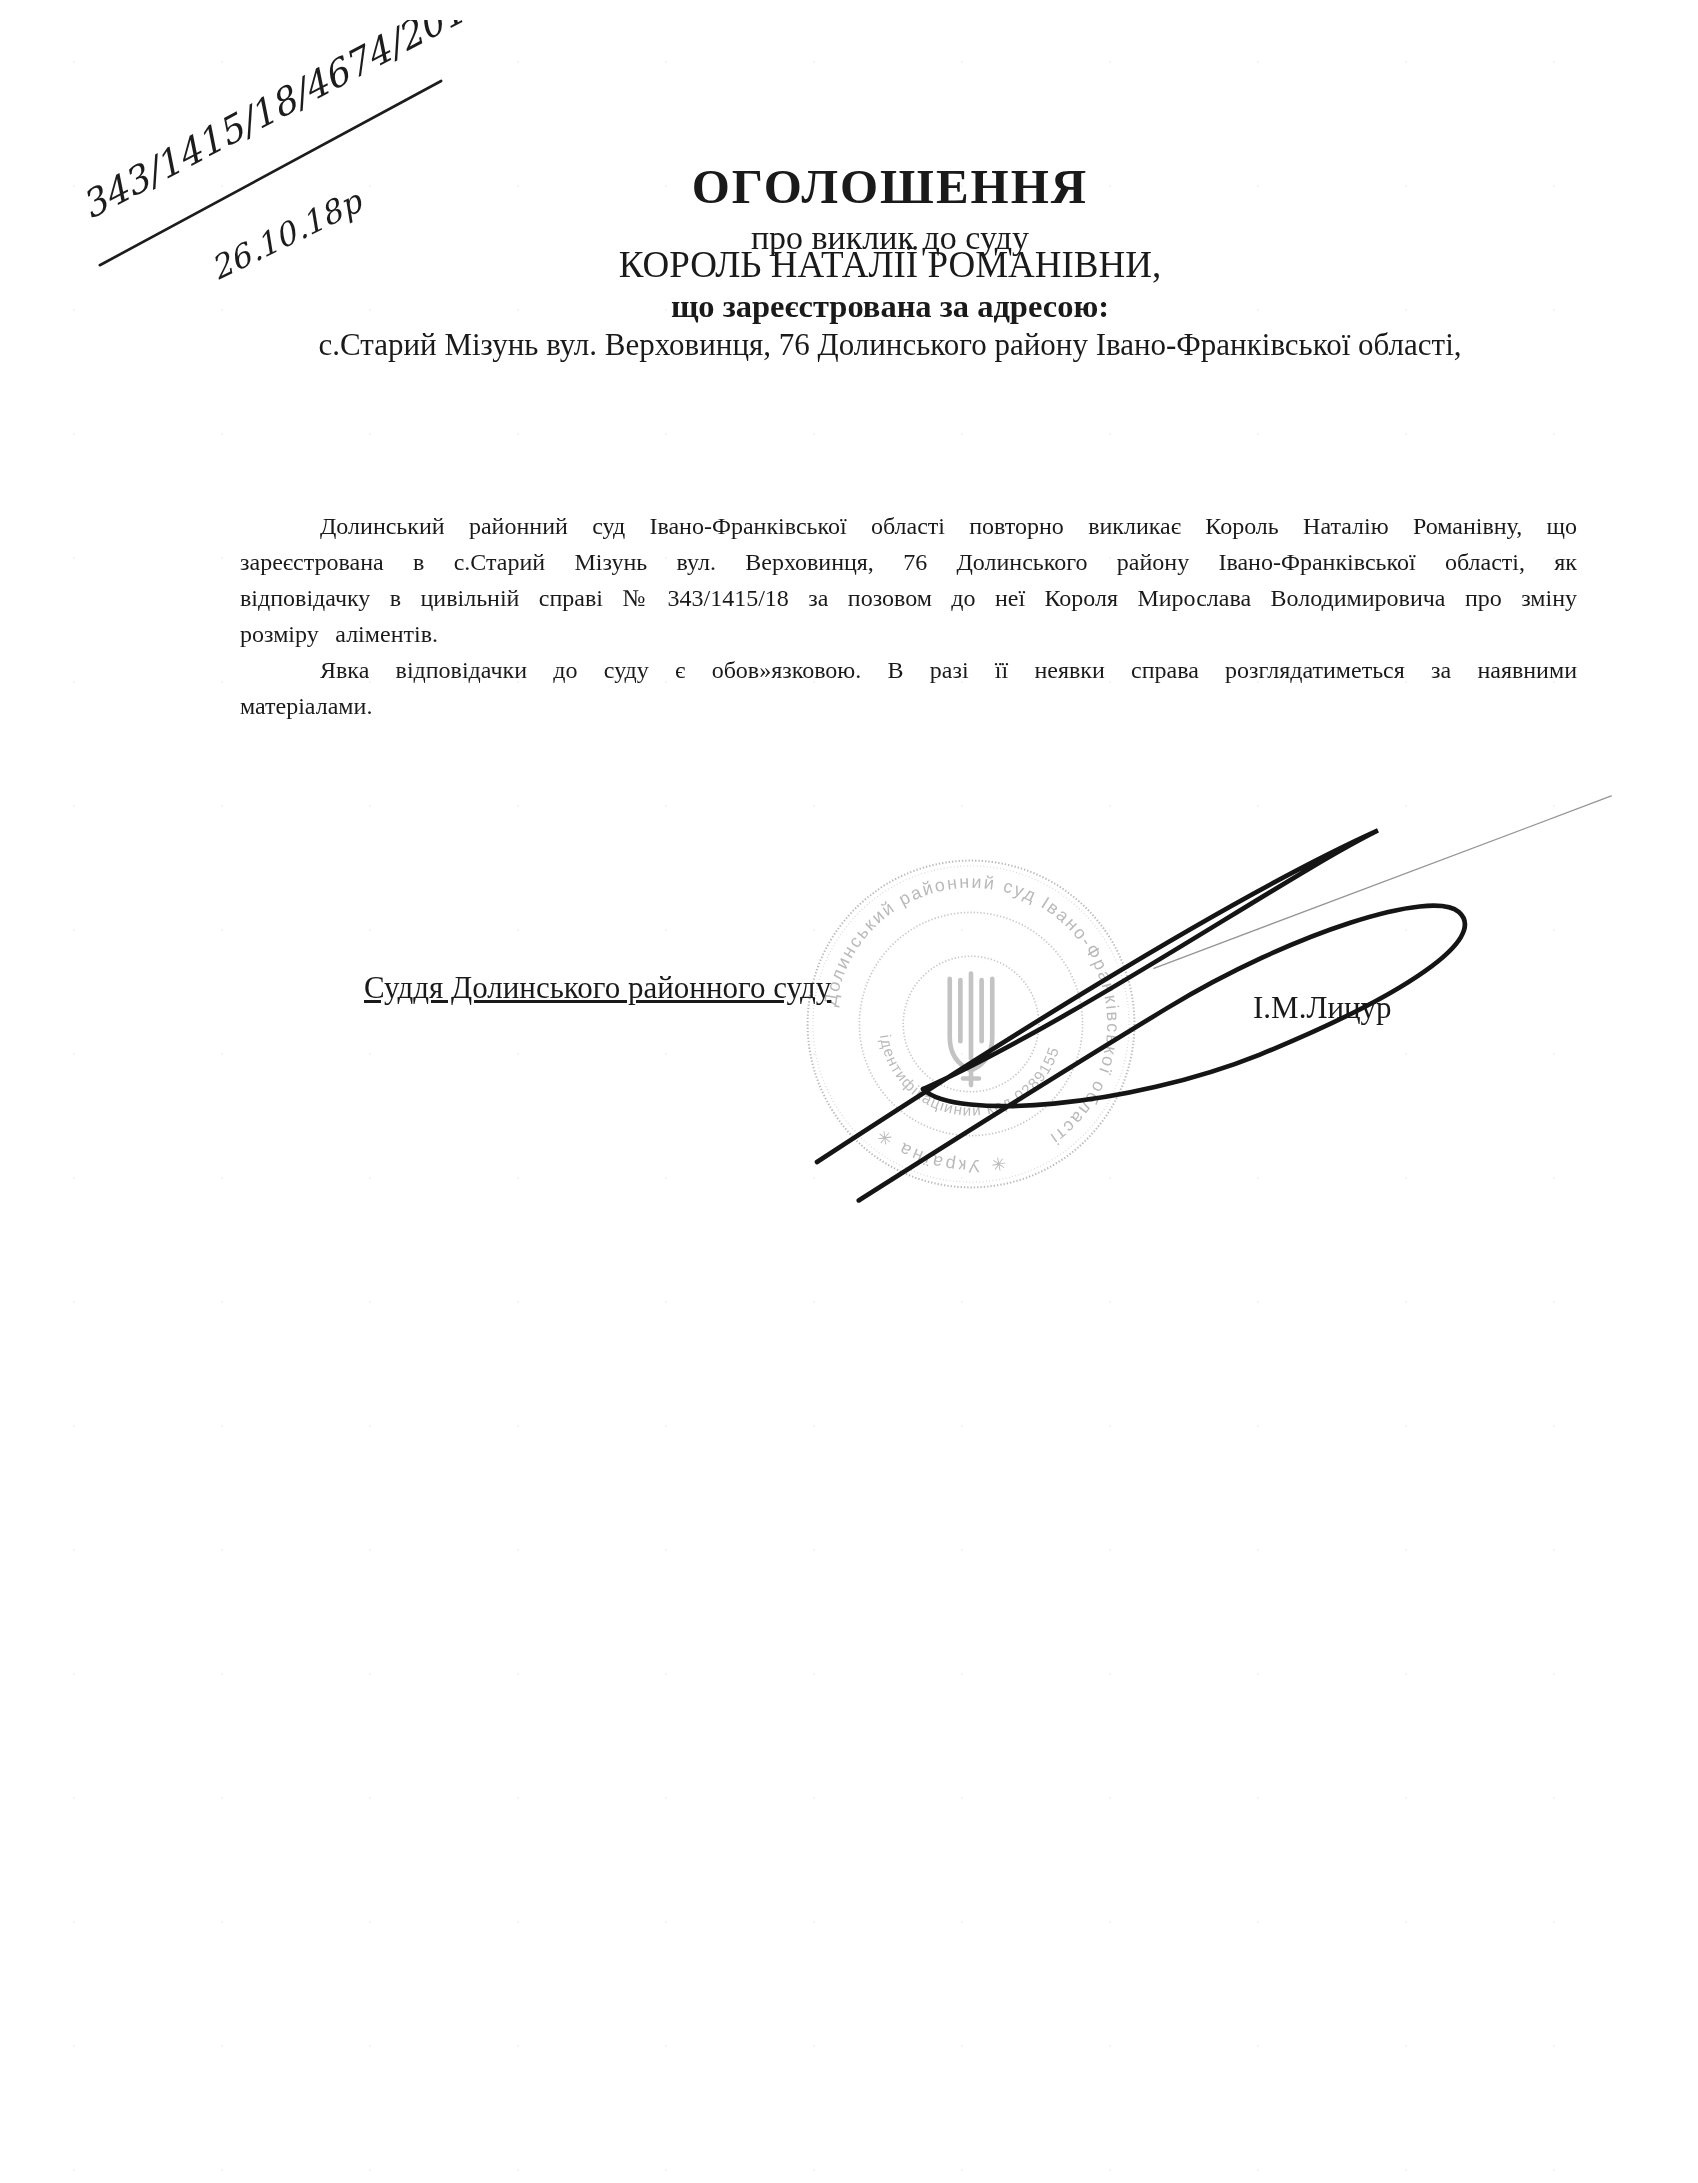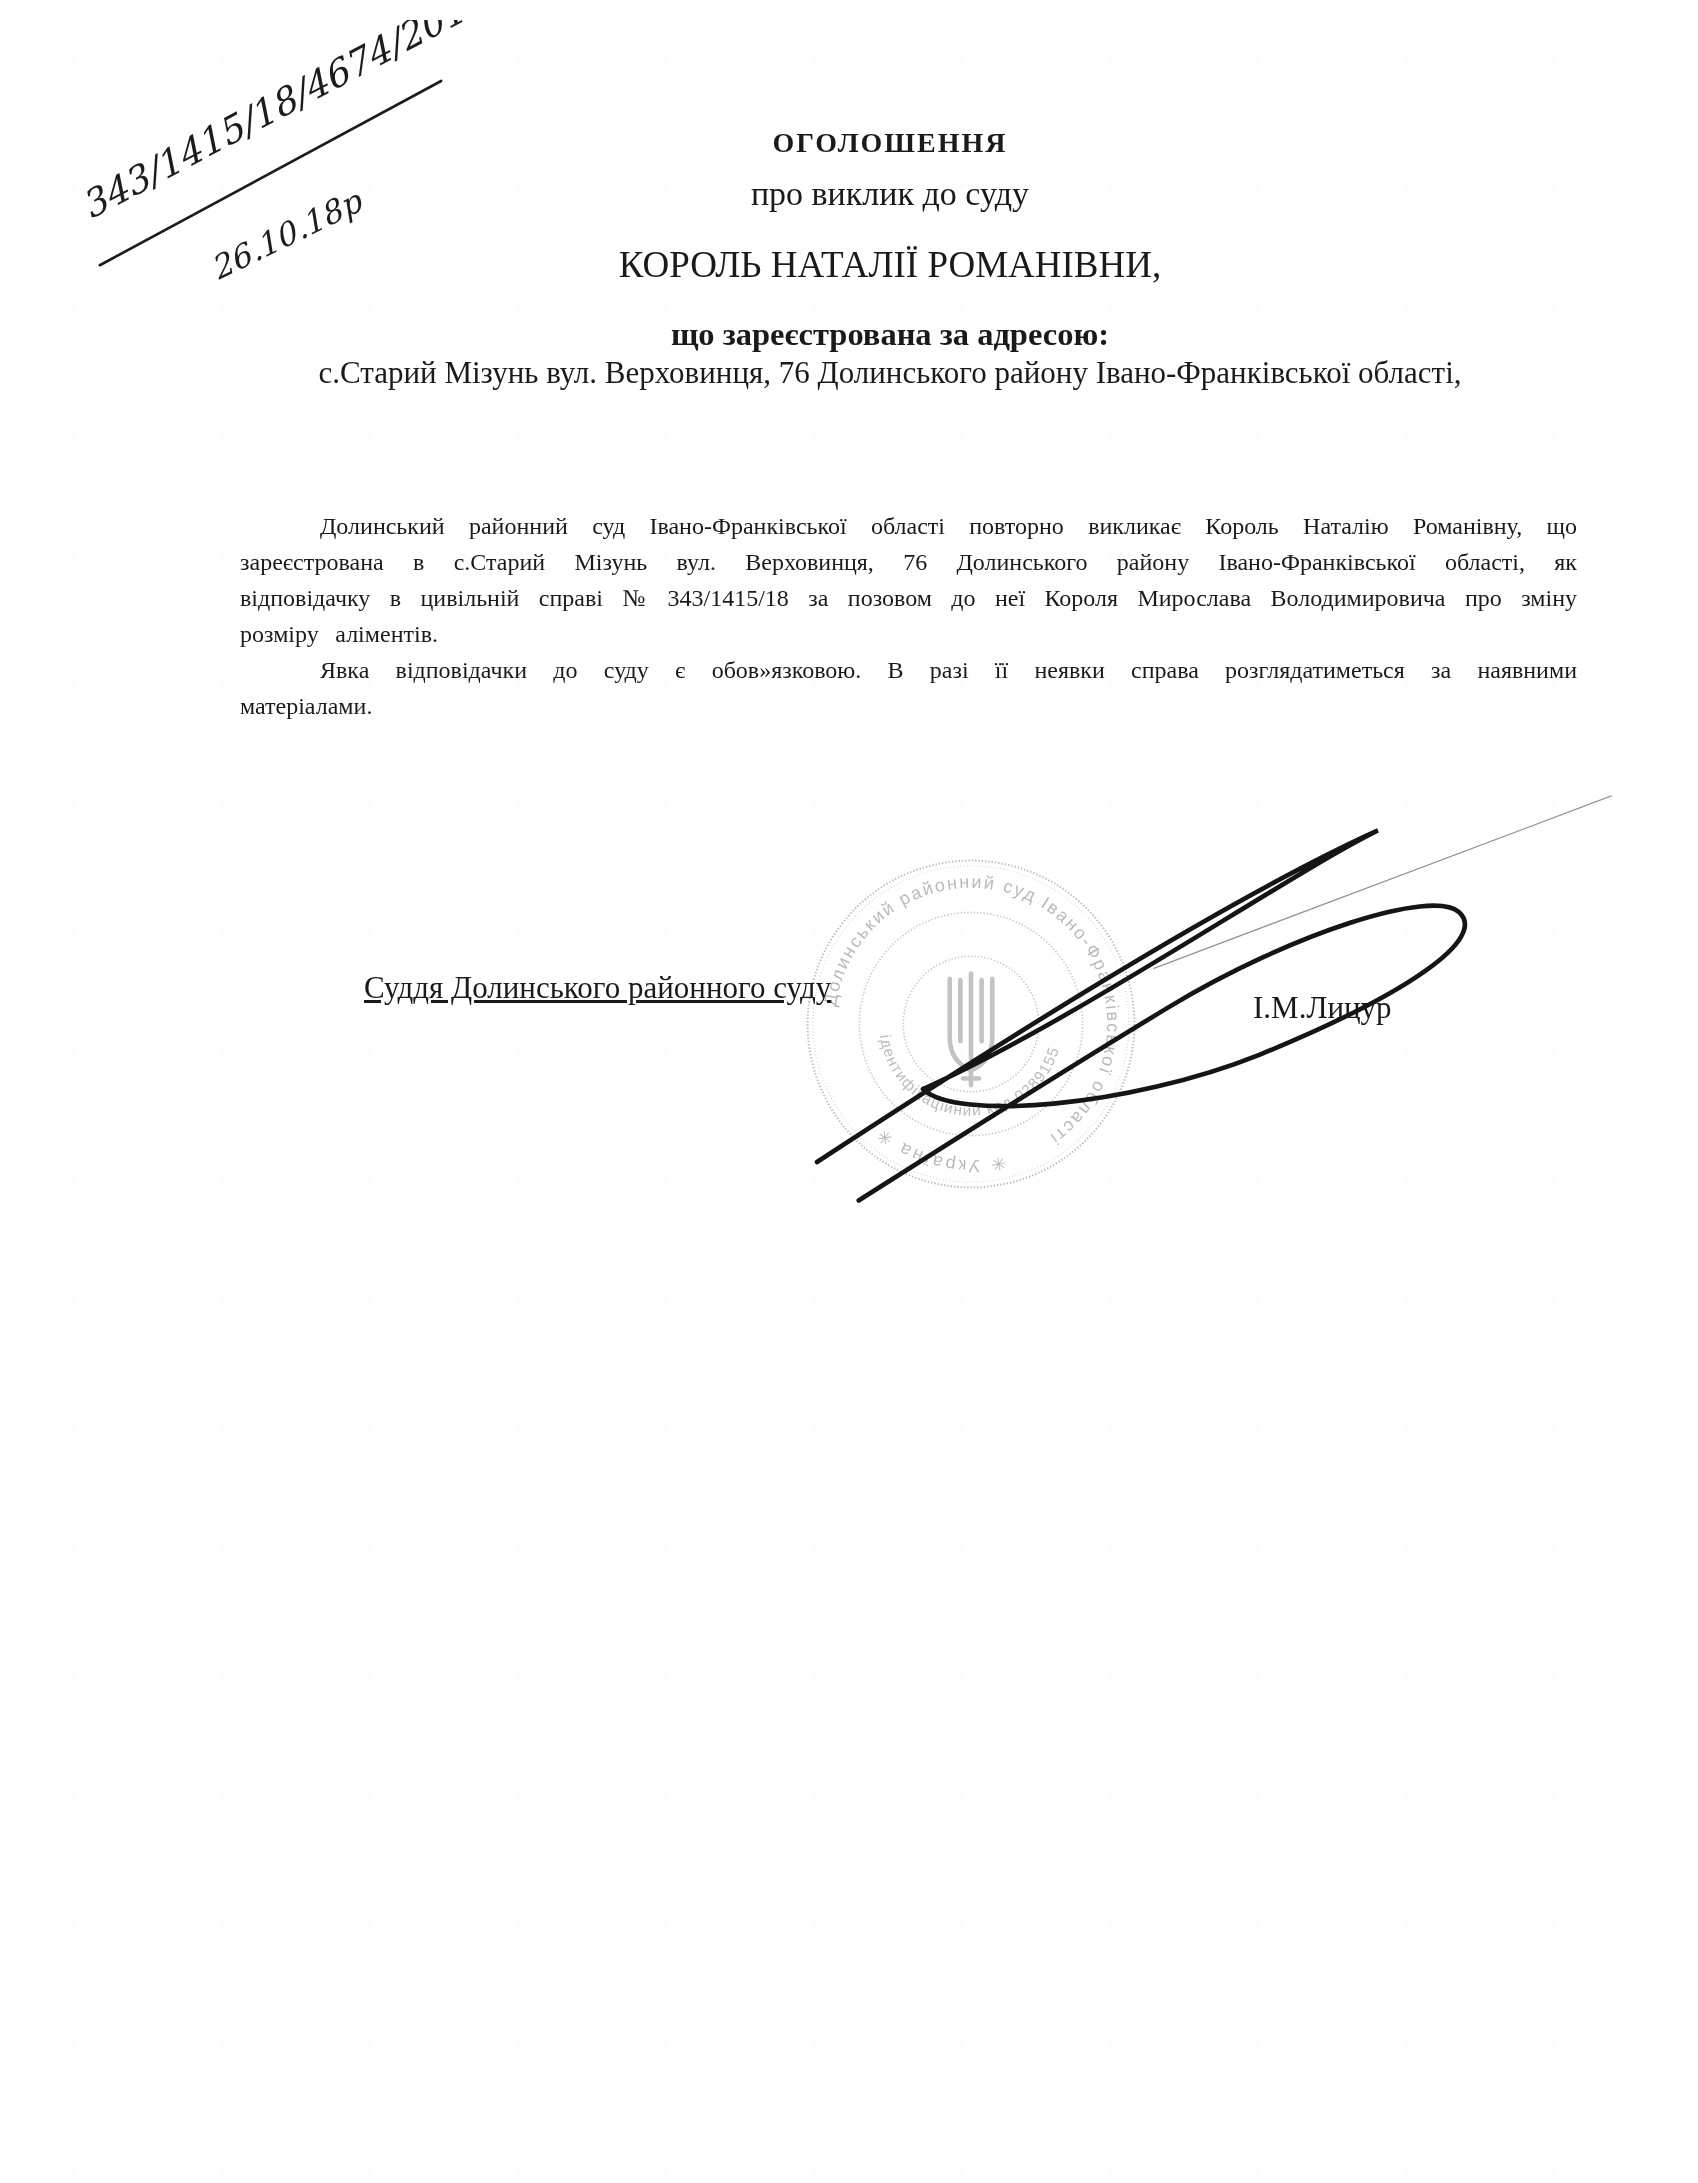--- a/index.html
+++ b/index.html
@@ -25,32 +25,32 @@
   }
 
   
   .title-block {
     position: absolute;
     left: 220px; top: 118px;
     width: 1340px;
     text-align: center;
     z-index: 2;
   }
-  .doc-title { font-size: 28px; font-weight: bold; line-height: 50px; letter-spacing: 2px; }
+  .doc-title { font-size: 49px; font-weight: bold; line-height: 50px; letter-spacing: 2px; margin-top: 44px; }
   .doc-subtitle { font-size: 34px; line-height: 42px; margin-top: 5.3px; }
 
   .addressee-block {
     position: absolute;
     left: 220px; top: 244px;
     width: 1340px;
     text-align: center;
     z-index: 2;
   }
   .addr-name { font-size: 37px; font-weight: normal; line-height: 42px; }
-  .addr-registered { font-size: 32.5px; font-weight: bold; line-height: 40px; margin-top: 28px; }
+  .addr-registered { font-size: 32.5px; font-weight: bold; line-height: 40px; }
   .addr-address { font-size: 31px; line-height: 38px; }
 
   
   .body-block {
     position: absolute;
     left: 240px; top: 508px;
     width: 1337px;
     z-index: 2;
     font-size: 24px;
     line-height: 36px;

